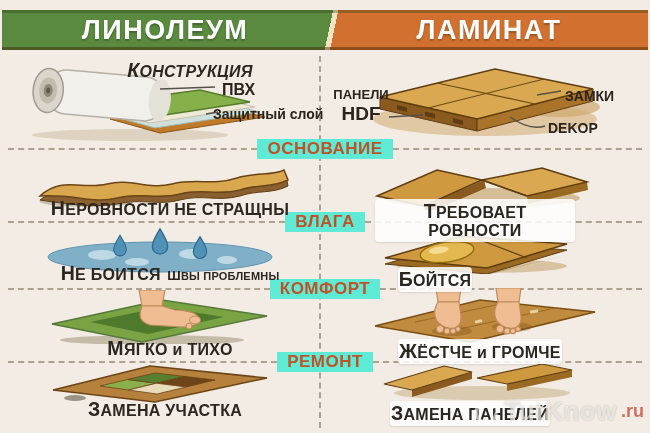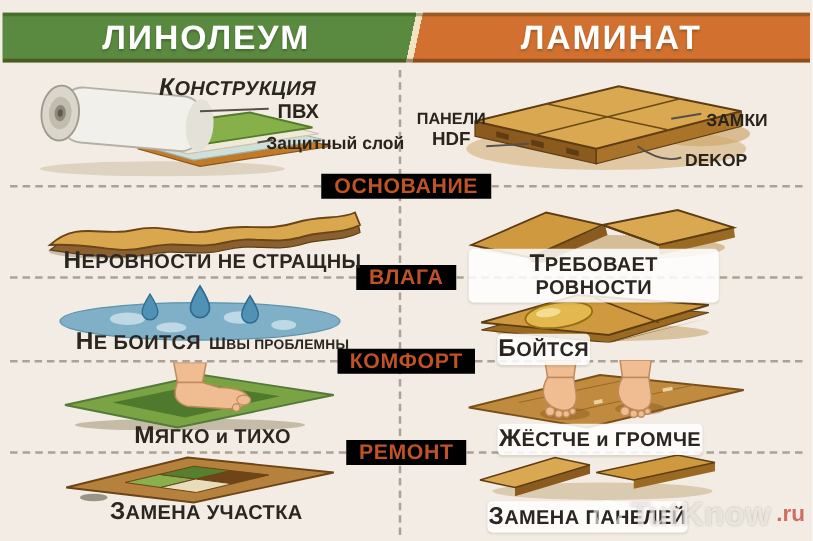--- a/index.html
+++ b/index.html
@@ -25,21 +25,21 @@
   
   .vline{
     position:absolute;left:319px;top:56px;height:372px;width:0;
     border-left:2px dashed #aba293;z-index:0;
   }
   .divider{
     position:absolute;left:8px;right:8px;display:flex;align-items:center;z-index:1;
   }
   .divider .dash{flex:1;border-top:2px dashed #aba293;}
   .divider .divider-label{
-    padding:0 10px;background:#000000;
+    padding:0 10px;background:#5eead4;
     font-size:17px;font-weight:bold;letter-spacing:.5px;color:#bf5227;
     white-space:nowrap;
   }
   
   .cap{
     display:inline-block;font-weight:bold;font-size:16px;letter-spacing:.3px;
     color:#2b2620;line-height:1.1;
   }
   .cap::first-letter{font-size:1.22em;}
   .cap.small{font-size:11px;letter-spacing:.2px;}
@@ -111,21 +111,21 @@
     <polygon points="72,50 82,52.5 82,57 72,54.5" fill="#5f3d12"></polygon>
     <polygon points="100,56.5 110,59 110,63.5 100,61" fill="#5f3d12"></polygon>
     <polygon points="128,63 138,65.5 138,70 128,67.5" fill="#5f3d12"></polygon>
 
     <path d="M64,62 L98,60" stroke="#55504a" stroke-width="1.5" fill="none"></path>
     <path d="M212,40 L236,36" stroke="#55504a" stroke-width="1.5" fill="none"></path>
     <path d="M185,62 Q205,76 220,71" stroke="#55504a" stroke-width="1.5" fill="none"></path>
   </svg>
   <div class="callout-label" style="left:330px;top:88px;width:62px;text-align:center;font-size:13px;line-height:1.15;">
     <div>ПАНЕЛИ</div>
-    <div style="font-size:15px;">HDF</div>
+    <div style="font-size:19px;">HDF</div>
   </div>
   <div class="callout-label" style="left:565px;top:88px;font-size:14px;">ЗАМКИ</div>
   <div class="callout-label" style="left:548px;top:120px;font-size:14px;">DEKOP</div>
 
   <div class="divider" style="top:139px;">
     <span class="dash"></span>
     <span class="divider-label">ОСНОВАНИЕ</span>
     <span class="dash"></span>
   </div>
 

